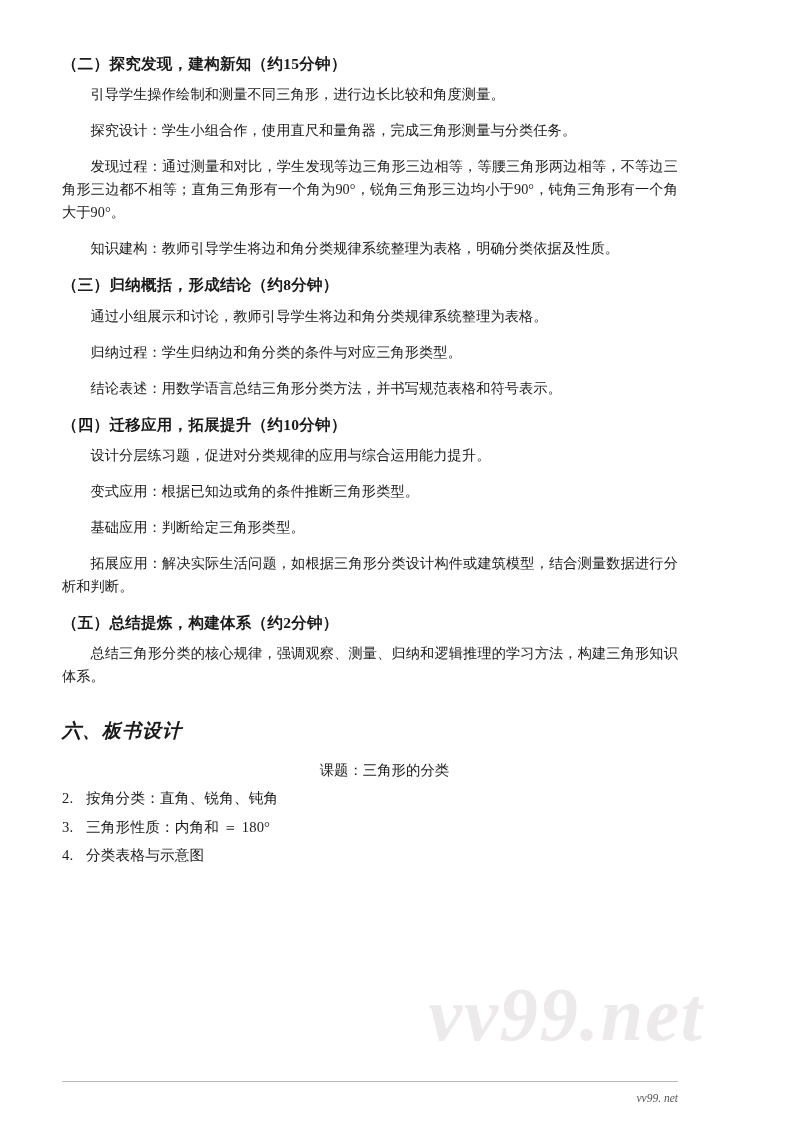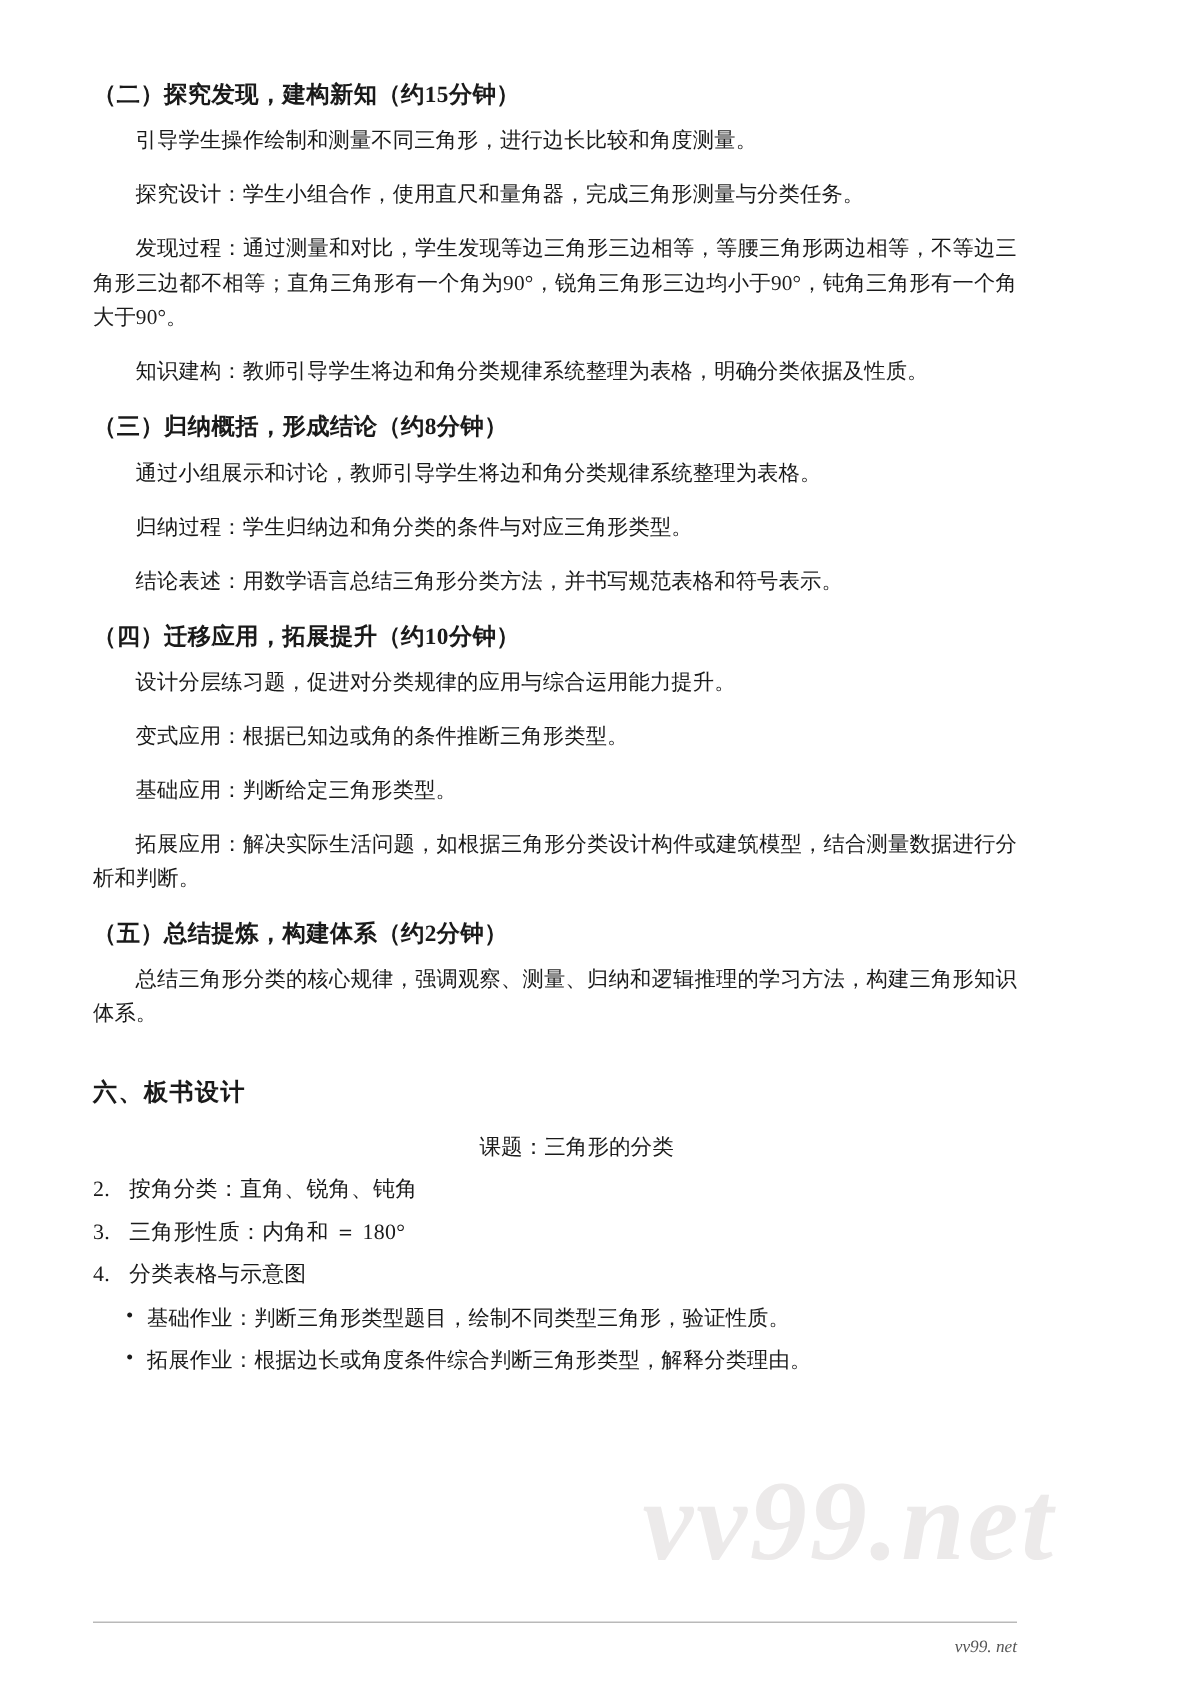--- a/index.html
+++ b/index.html
@@ -50,24 +50,25 @@
   }
   .para {
     font-size: 14.2px;
     line-height: 1.62;
     margin: 0 0 13px 0;
     text-indent: 2em;
     text-align: justify;
     letter-spacing: 0.1px;
   }
   .major-head {
-    font-size: 16px;
+    font-size: 19px;
     font-weight: 700;
     margin: 30px 0 14px 0;
     letter-spacing: 1px;
+    font-style: italic;
   }
   .ol-list {
     margin: 0;
     padding: 0;
     list-style: none;
   }
   .ol-list li {
     font-size: 14.6px;
     line-height: 1.95;
     letter-spacing: 0.2px;
@@ -152,23 +153,19 @@
     <p class="para">总结三角形分类的核心规律，强调观察、测量、归纳和逻辑推理的学习方法，构建三角形知识体系。</p>
 
     <h2 class="major-head">六、板书设计</h2>
     <div class="sub-line">课题：三角形的分类</div>
     <ul class="ol-list">
       <li><span class="num">2.</span><span>按角分类：直角、锐角、钝角</span></li>
       <li><span class="num">3.</span><span>三角形性质：内角和 ＝ 180°</span></li>
       <li><span class="num">4.</span><span>分类表格与示意图</span></li>
     </ul>
 
-    <ul class="bullet-list">
-      <li>基础作业：判断三角形类型题目，绘制不同类型三角形，验证性质。</li>
-      <li>拓展作业：根据边长或角度条件综合判断三角形类型，解释分类理由。</li>
-    </ul>
 
   </div>
 
   <div class="footer-rule"></div>
   <div class="footer-text">vv99. net</div>
 
 </div>
 
 </body></html>

